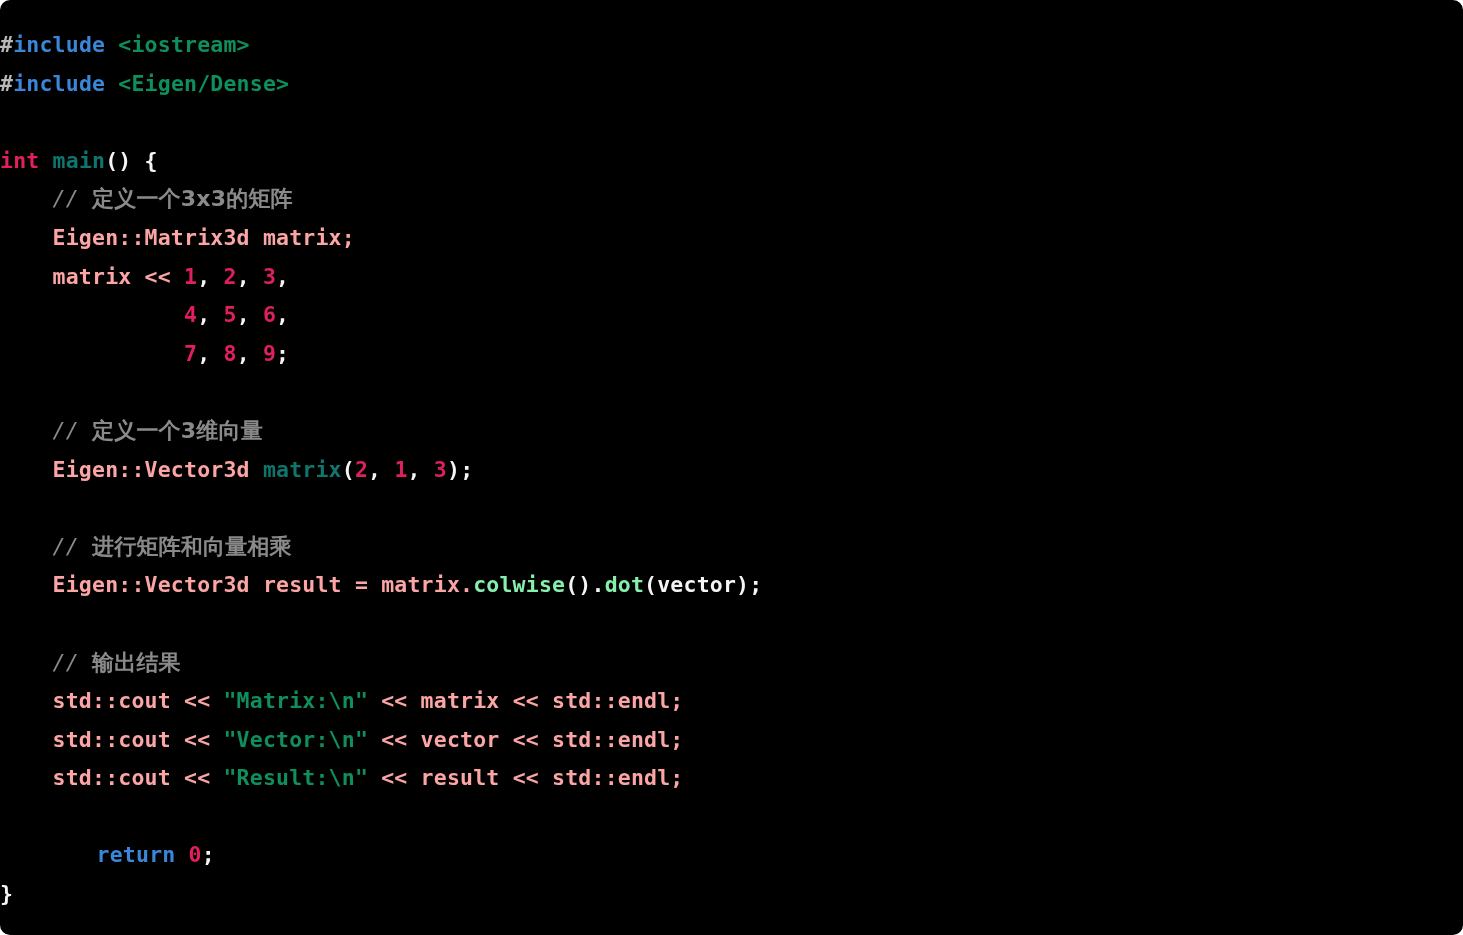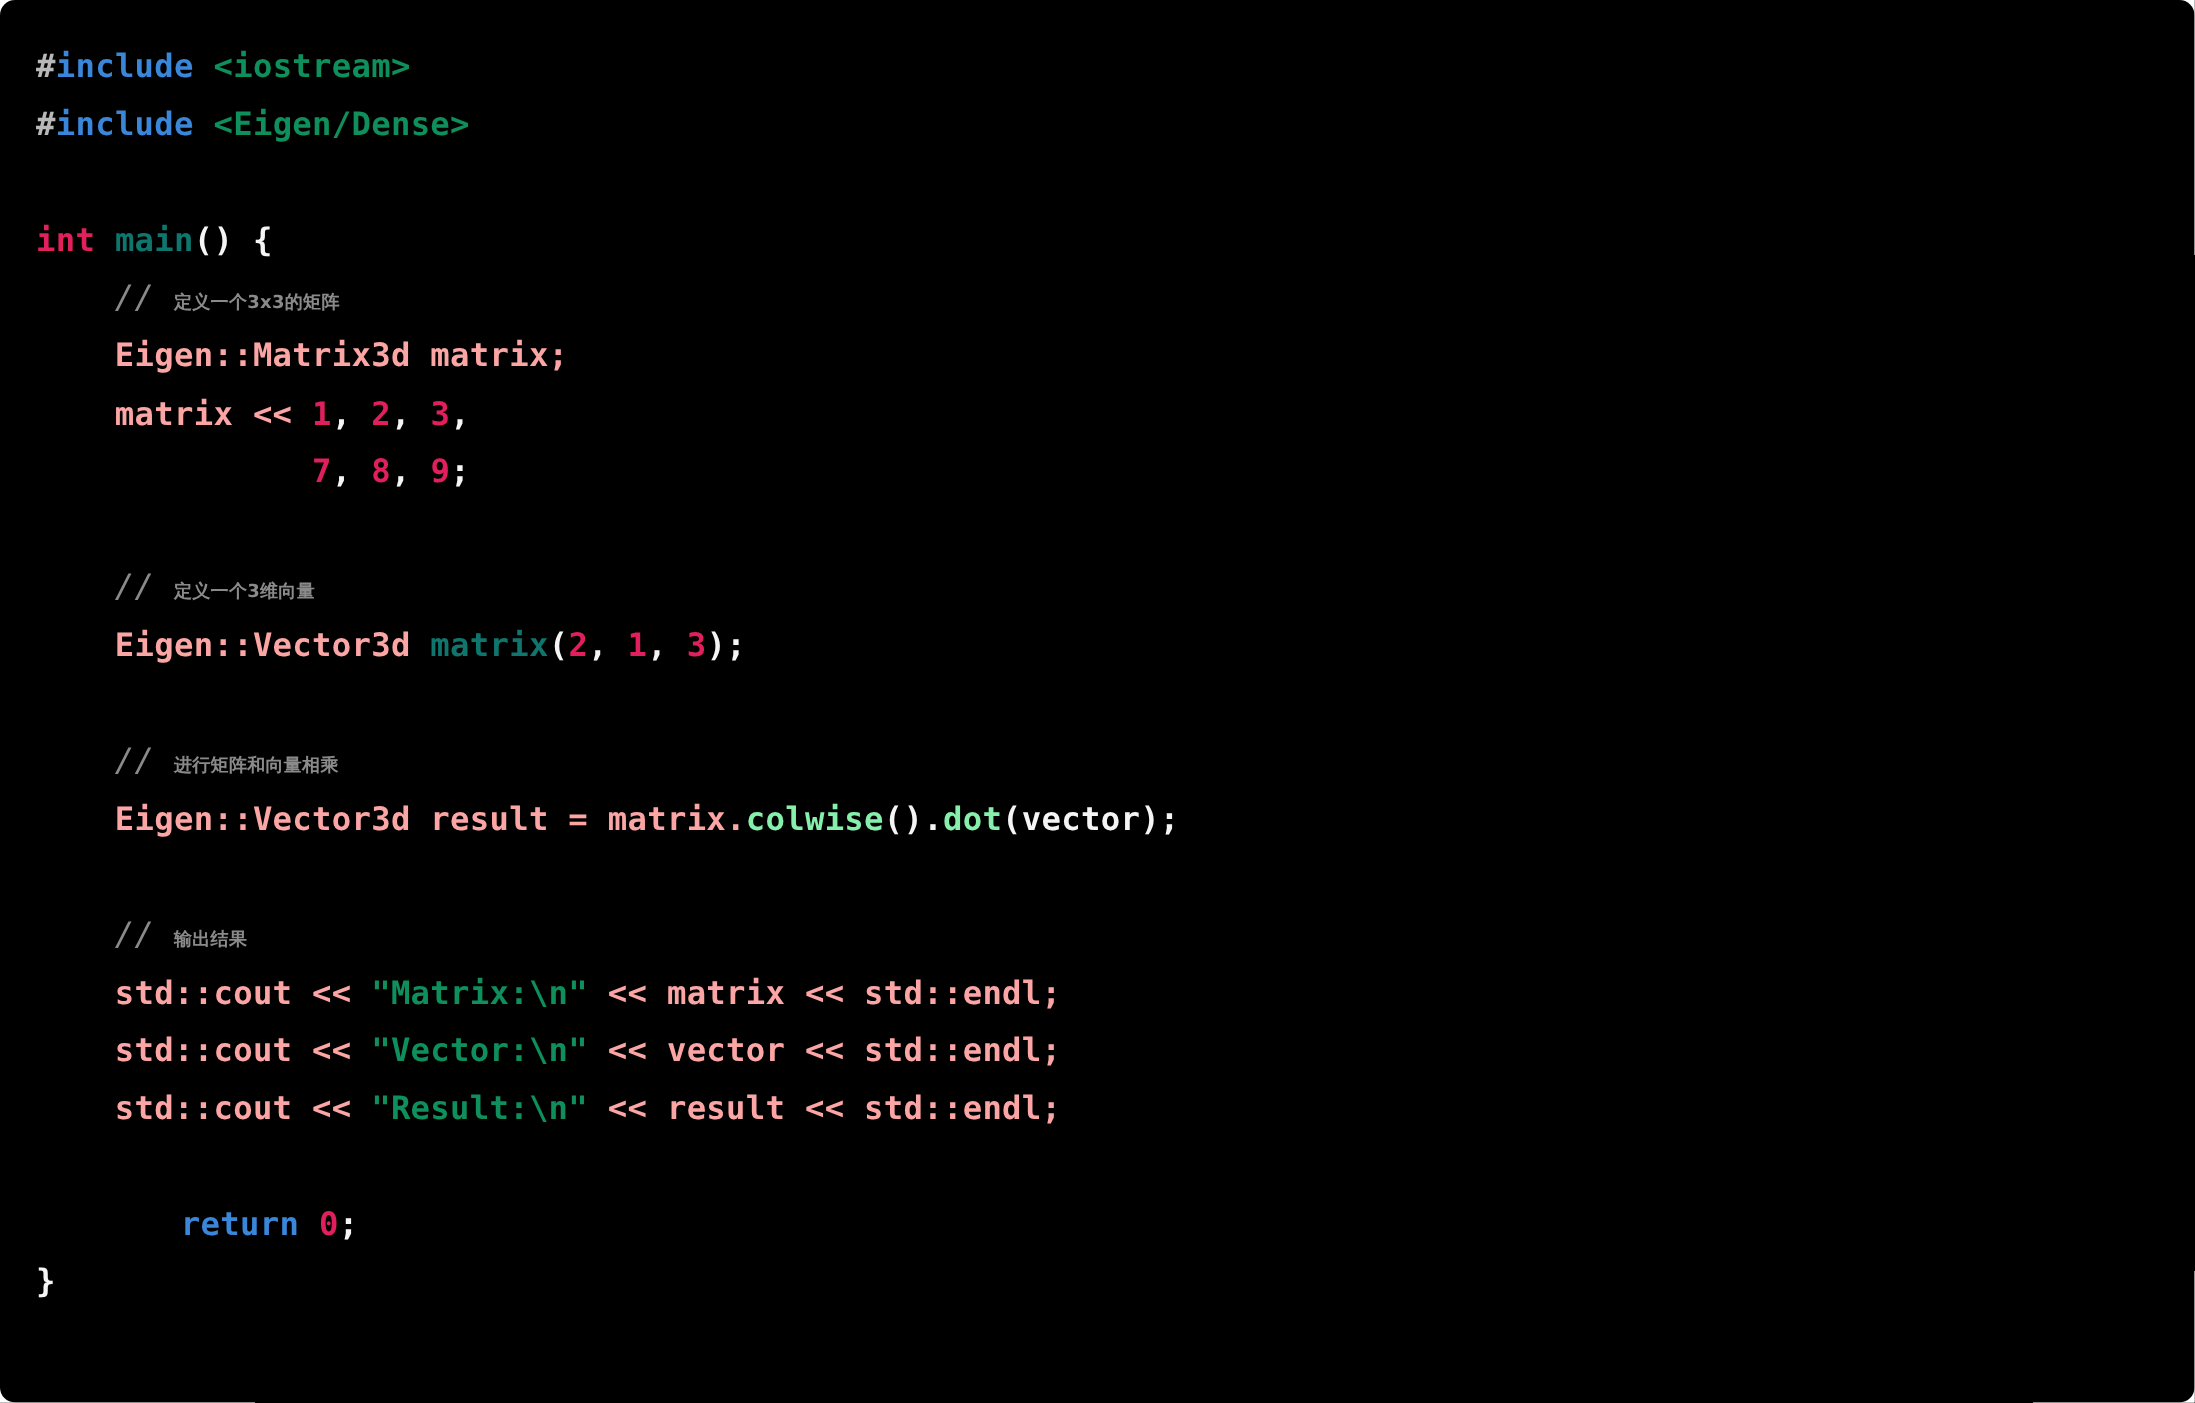--- a/index.html
+++ b/index.html
@@ -19,21 +19,20 @@
     width: 1463px;
     height: 935px;
     box-sizing: border-box;
     background: #000000;
     border-radius: 10px;
     padding: 26px 0 0 0;
     overflow: hidden;
   }
   .code-lines {
     display: block;
-    padding-left: 24px;
   }
   .code-line {
     display: block;
     height: 38.6px;
     line-height: 38.6px;
     font-size: 21.5px;
     letter-spacing: 0.2px;
     white-space: pre;
     font-family: "DejaVu Sans Mono", "Liberation Mono", monospace;
     font-weight: bold;
@@ -57,35 +56,36 @@
   .t-comment   {
     color: #8a8a8a;
     font-style: italic;
     font-weight: normal;
     font-family: "DejaVu Sans Mono", "Liberation Mono", monospace;
   }
   .t-comment .cjk {
     font-family: "DejaVu Sans", "Liberation Sans", sans-serif;
     font-style: normal;
     font-weight: bold;
-    font-size: 12px;
+    font-size: 22px;
   }
 </style>
 </head>
 <body>
 
 <div id="code-block">
   <div class="code-lines" id="code-lines">
       <span class="code-line"><span class="tok t-hash">#</span><span class="tok t-preproc">include</span><span class="tok t-plain"> </span><span class="tok t-string">&lt;iostream&gt;</span></span>
       <span class="code-line"><span class="tok t-hash">#</span><span class="tok t-preproc">include</span><span class="tok t-plain"> </span><span class="tok t-string">&lt;Eigen/Dense&gt;</span></span>
       <span class="code-line blank">&nbsp;</span>
       <span class="code-line"><span class="tok t-type">int</span><span class="tok t-plain"> </span><span class="tok t-func">main</span><span class="tok t-punct">() {</span></span>
       <span class="code-line"><span class="tok t-plain">    </span><span class="tok t-comment">// <span class="cjk">定义一个3x3的矩阵</span></span></span>
       <span class="code-line"><span class="tok t-plain">    Eigen::Matrix3d matrix;</span></span>
       <span class="code-line"><span class="tok t-plain">    matrix &lt;&lt; </span><span class="tok t-number">1</span><span class="tok t-punct">, </span><span class="tok t-number">2</span><span class="tok t-punct">, </span><span class="tok t-number">3</span><span class="tok t-punct">,</span></span>
+      <span class="code-line"><span class="tok t-plain">              </span><span class="tok t-number">4</span><span class="tok t-punct">, </span><span class="tok t-number">5</span><span class="tok t-punct">, </span><span class="tok t-number">6</span><span class="tok t-punct">,</span></span>
       <span class="code-line"><span class="tok t-plain">              </span><span class="tok t-number">7</span><span class="tok t-punct">, </span><span class="tok t-number">8</span><span class="tok t-punct">, </span><span class="tok t-number">9</span><span class="tok t-punct">;</span></span>
       <span class="code-line blank">&nbsp;</span>
       <span class="code-line"><span class="tok t-plain">    </span><span class="tok t-comment">// <span class="cjk">定义一个3维向量</span></span></span>
       <span class="code-line"><span class="tok t-plain">    Eigen::Vector3d </span><span class="tok t-func">matrix</span><span class="tok t-punct">(</span><span class="tok t-number">2</span><span class="tok t-punct">, </span><span class="tok t-number">1</span><span class="tok t-punct">, </span><span class="tok t-number">3</span><span class="tok t-punct">);</span></span>
       <span class="code-line blank">&nbsp;</span>
       <span class="code-line"><span class="tok t-plain">    </span><span class="tok t-comment">// <span class="cjk">进行矩阵和向量相乘</span></span></span>
       <span class="code-line"><span class="tok t-plain">    Eigen::Vector3d result = matrix.</span><span class="tok t-method">colwise</span><span class="tok t-punct">().</span><span class="tok t-method">dot</span><span class="tok t-punct">(vector);</span></span>
       <span class="code-line blank">&nbsp;</span>
       <span class="code-line"><span class="tok t-plain">    </span><span class="tok t-comment">// <span class="cjk">输出结果</span></span></span>
       <span class="code-line"><span class="tok t-plain">    std::cout &lt;&lt; </span><span class="tok t-string">"Matrix:\n"</span><span class="tok t-plain"> &lt;&lt; matrix &lt;&lt; std::endl;</span></span>

